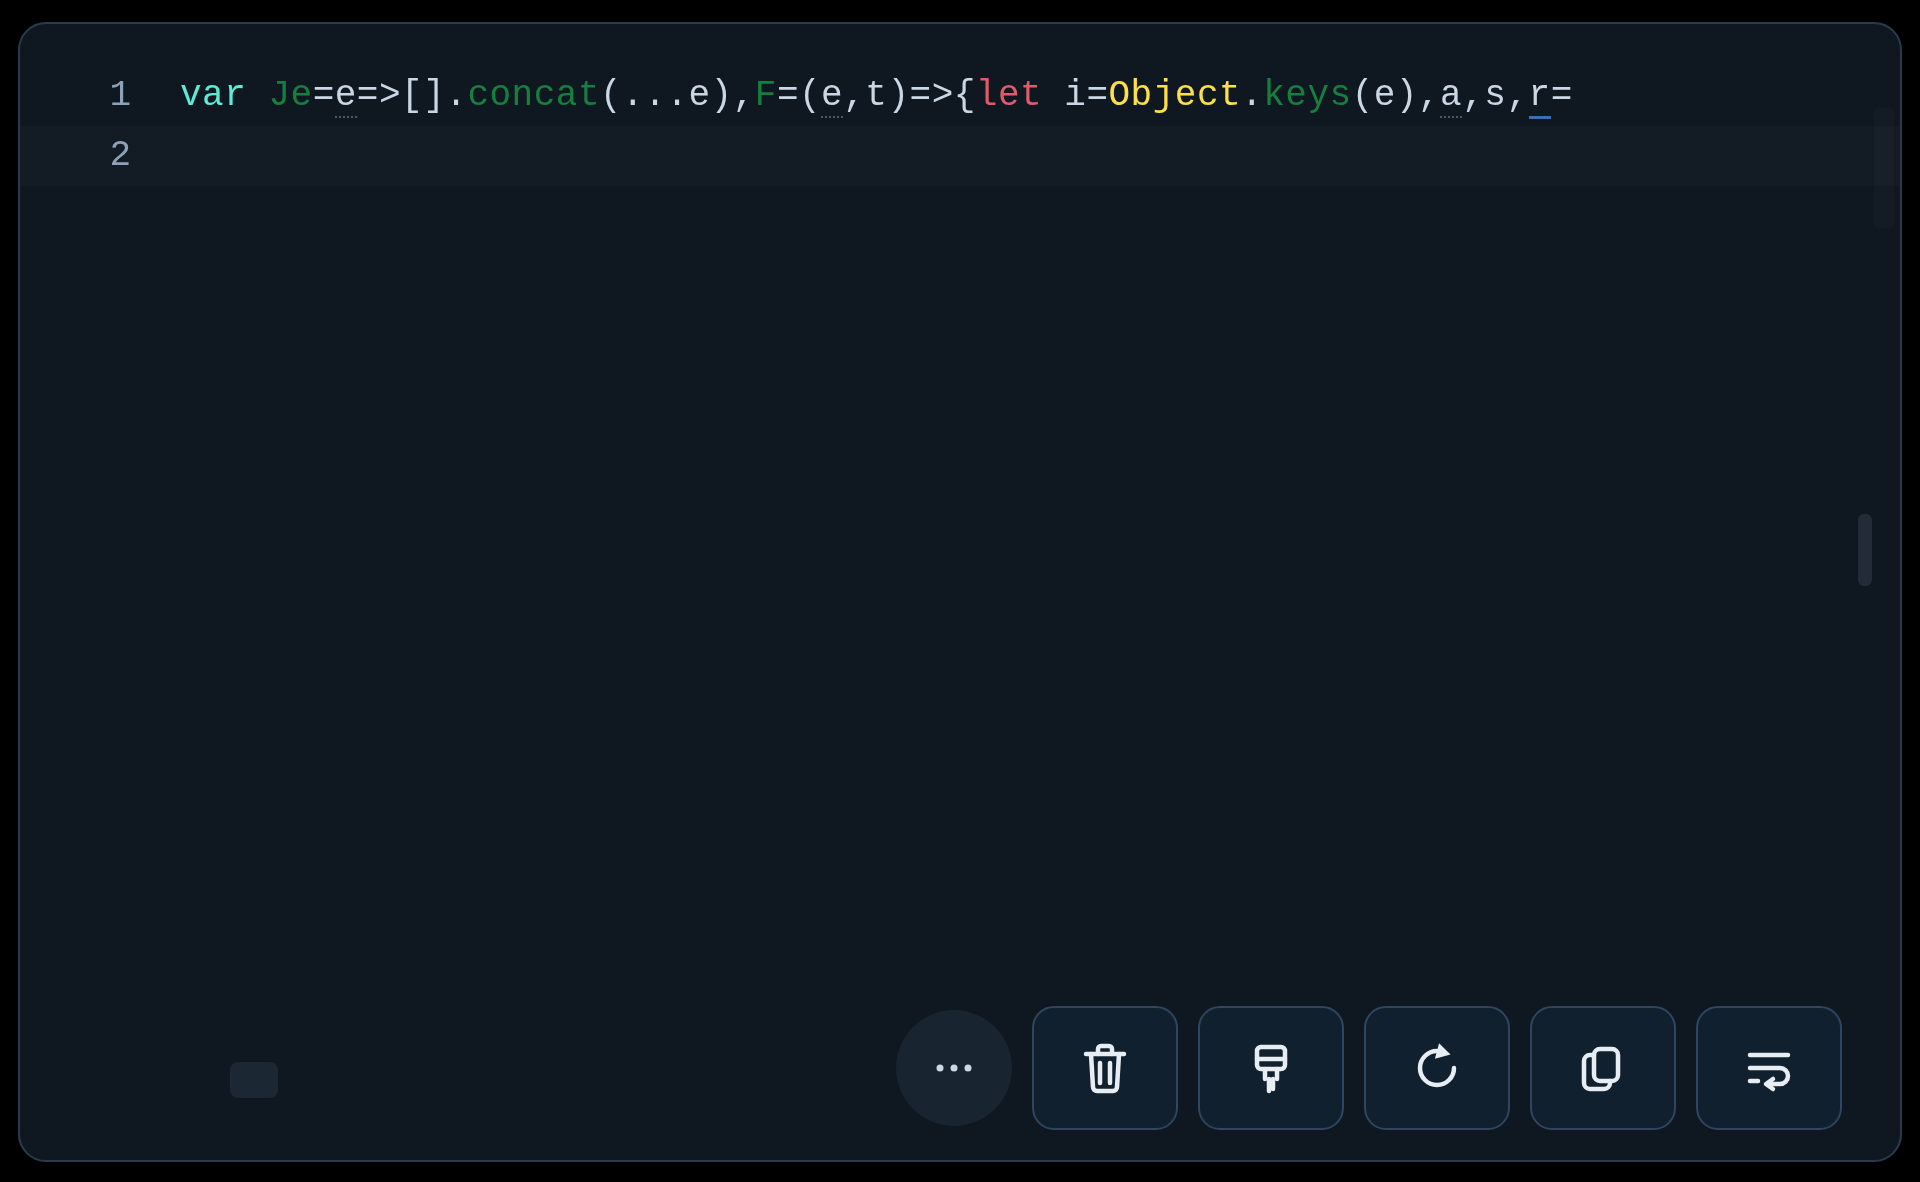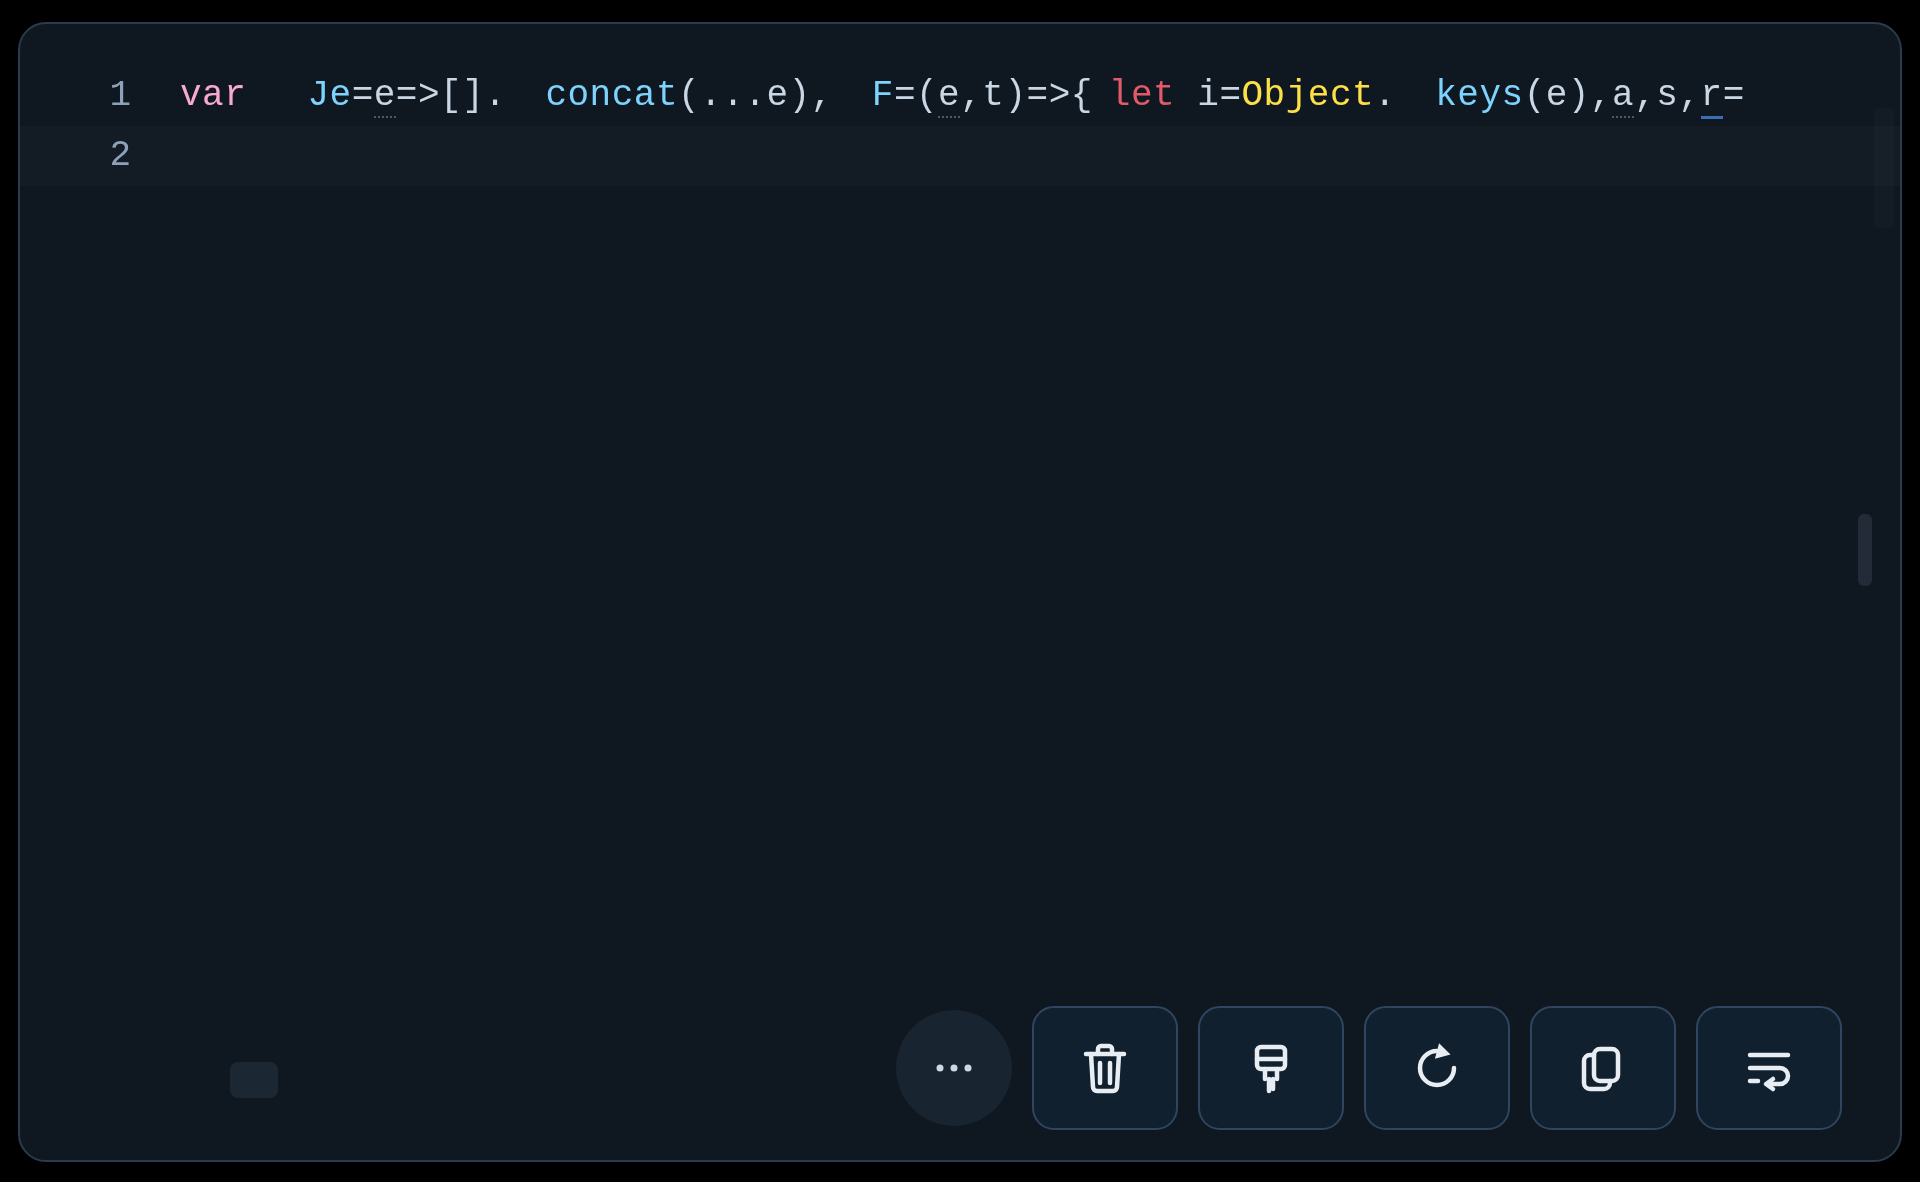--- a/index.html
+++ b/index.html
@@ -50,25 +50,25 @@
   }
   .line-content {
     flex: 1 1 auto;
     font-size: 36px;
     line-height: 60px;
     color: #c9d6e3;
     white-space: pre;
     letter-spacing: 0.5px;
     overflow: hidden;
   }
-  .tok-kw-red   { color: #f9a8d4; }
+  .tok-kw-red   { color: #5eead4; }
   .tok-ident    { color: #c9d6e3; }
-  .tok-func     { color: #7dd3fc; margin-left: 39px; }
+  .tok-func     { color: #15803d; }
   .tok-punct    { color: #c9d6e3; }
-  .tok-let      { color: #e05a6a; margin-left: 16px; }
+  .tok-let      { color: #e05a6a; }
   .tok-class    { color: #fde047; }
   .hint-under {
     border-bottom: 2px dotted rgba(150,170,190,0.45);
     padding-bottom: 0px;
   }
   .hint-under-strong {
     border-bottom: 3px solid #3b6fb5;
     padding-bottom: 0px;
   }
   

